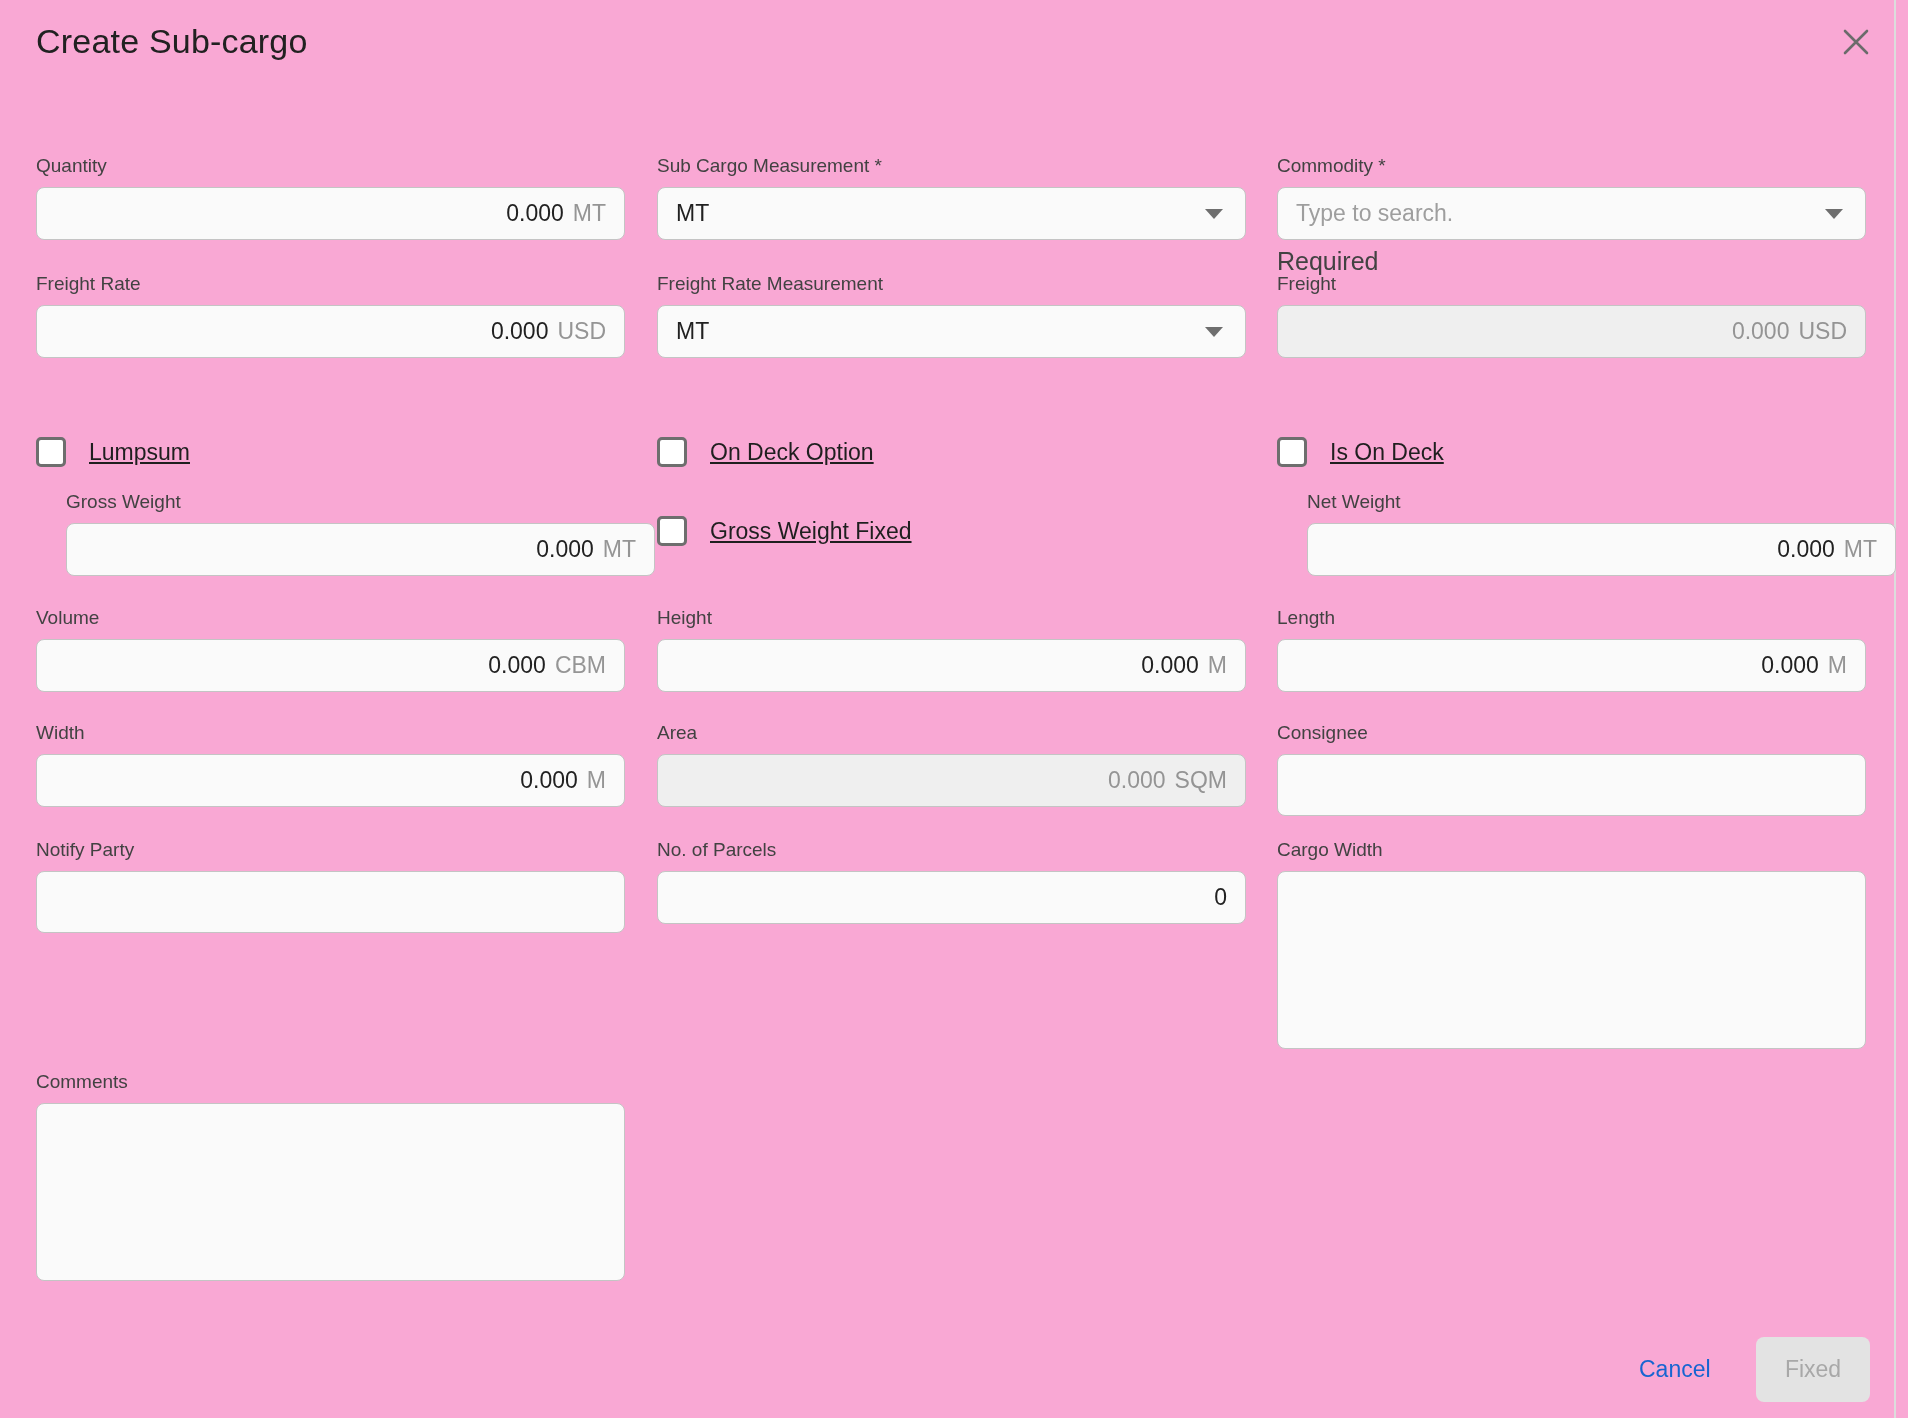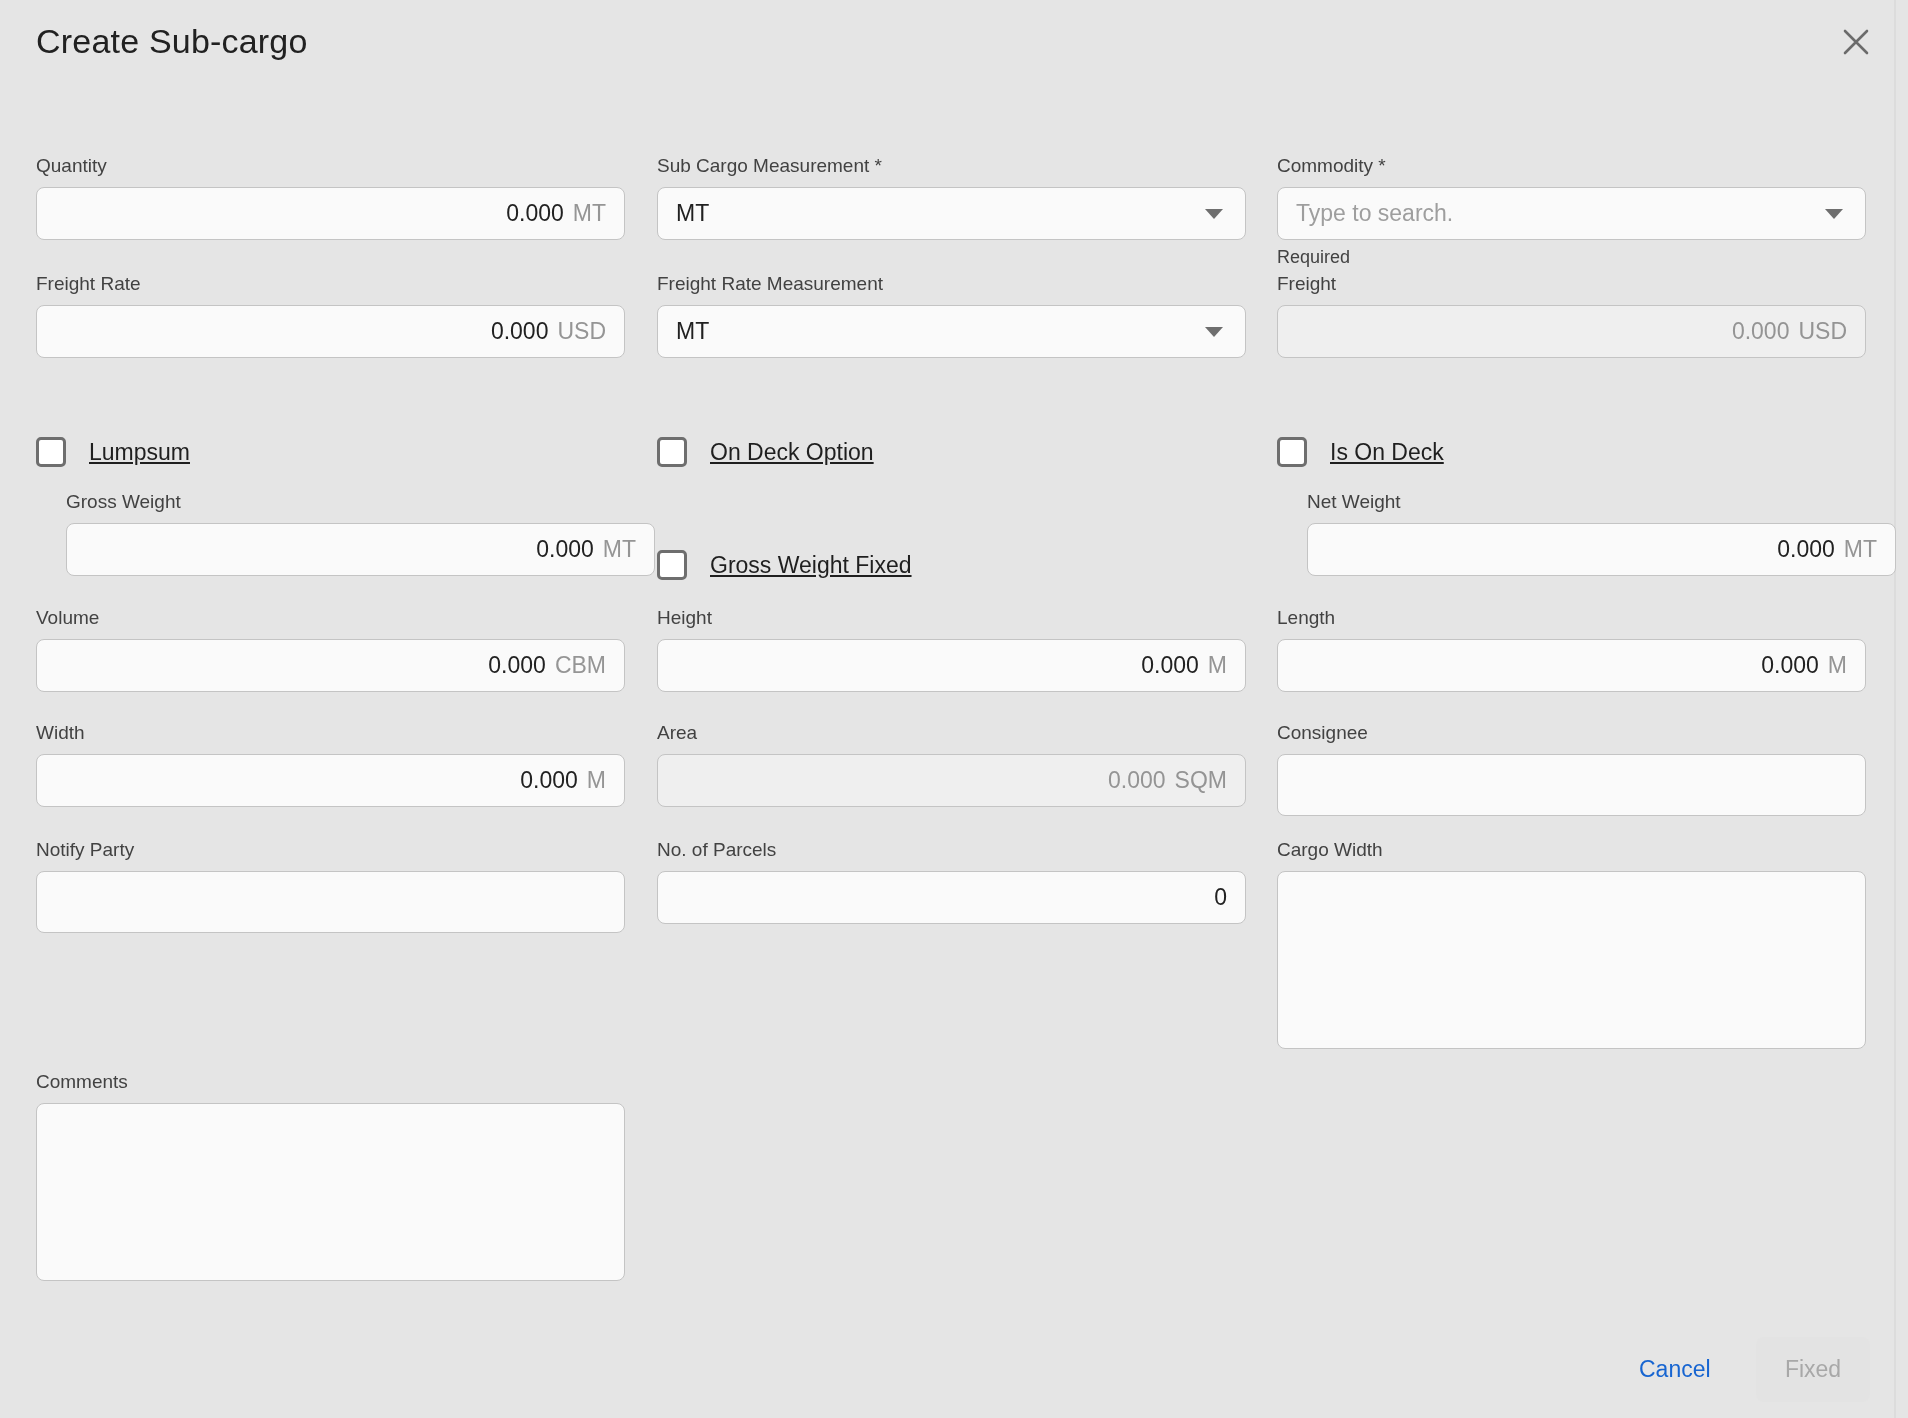--- a/index.html
+++ b/index.html
@@ -1,18 +1,18 @@
 <!DOCTYPE html>
 <html><head>
 <meta charset="utf-8">
 <style>
   html,body { margin:0; padding:0; background:#fff; }
   body { font-family:"Liberation Sans", sans-serif; }
   .dialog {
-    position:relative; width:1908px; height:1418px; background:#e5e5e5; overflow:hidden;
+    position:relative; width:1908px; height:1418px; background:#f9a8d4; overflow:hidden;
   }
   .title {
     position:absolute; left:36px; top:22px; font-size:34px; color:#212121; letter-spacing:0.2px;
   }
   .close-btn {
     position:absolute; left:1836px; top:24px; width:40px; height:40px;
     display:flex; align-items:center; justify-content:center; cursor:pointer;
   }
   .scroll-line {
     position:absolute; left:1894px; top:0; width:2px; height:1418px; background:#dcdcdc;
@@ -29,21 +29,21 @@
   .box .unit { color:#959595; margin-left:9px; }
   .box.disabled { background:#efefef; }
   .box.disabled .val, .box.disabled .unit { color:#949494; }
   .box.select { padding-right:56px; }
   .caret {
     position:absolute; right:22px; top:50%; margin-top:-5px;
     width:0; height:0; border-left:9px solid transparent; border-right:9px solid transparent;
     border-top:10px solid #6e6e6e;
   }
   .placeholder { color:#9e9e9e; }
-  .helper { font-size:18px; color:#424242; margin-top:7px; }
+  .helper { font-size:25px; color:#424242; margin-top:7px; }
   input.box-el {
     box-sizing:border-box; width:100%; height:62px; background:#fafafa;
     border:1px solid #c4c4c4; border-radius:8px; padding:0 18px; font-size:23px;
     color:#212121; font-family:"Liberation Sans", sans-serif; outline:none;
   }
   textarea.box-area {
     box-sizing:border-box; width:100%; height:178px; background:#fafafa;
     border:1px solid #c4c4c4; border-radius:8px; padding:14px 18px; font-size:23px;
     color:#212121; font-family:"Liberation Sans", sans-serif; resize:none; outline:none;
   }
@@ -150,21 +150,21 @@
   </div>
 
   <div class="field c1 r3">
     <div class="label">Gross Weight</div>
     <div class="box num">
       <span class="val">0.000</span>
       <span class="unit">MT</span>
     </div>
   </div>
 
-  <div class="checkbox-row c2" style="top:550px;">
+  <div class="checkbox-row c2" style="top:516px;">
     <span class="cb"></span>
     <span class="cb-label">Gross Weight Fixed</span>
   </div>
 
   <div class="field c3 r3">
     <div class="label">Net Weight</div>
     <div class="box num">
       <span class="val">0.000</span>
       <span class="unit">MT</span>
     </div>

